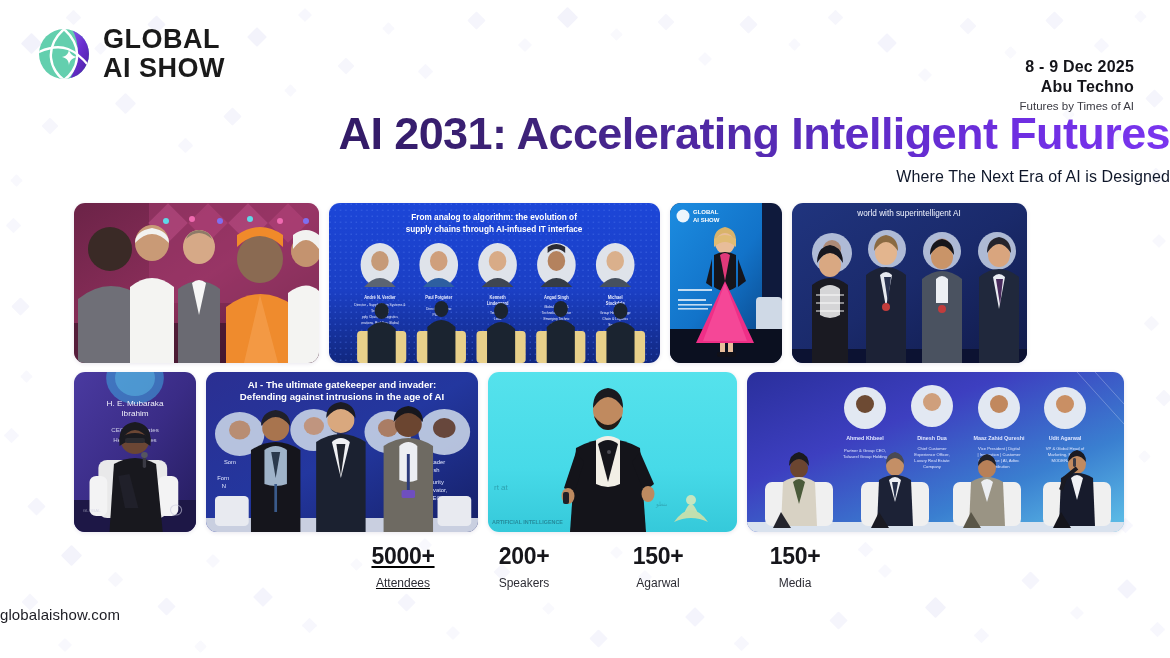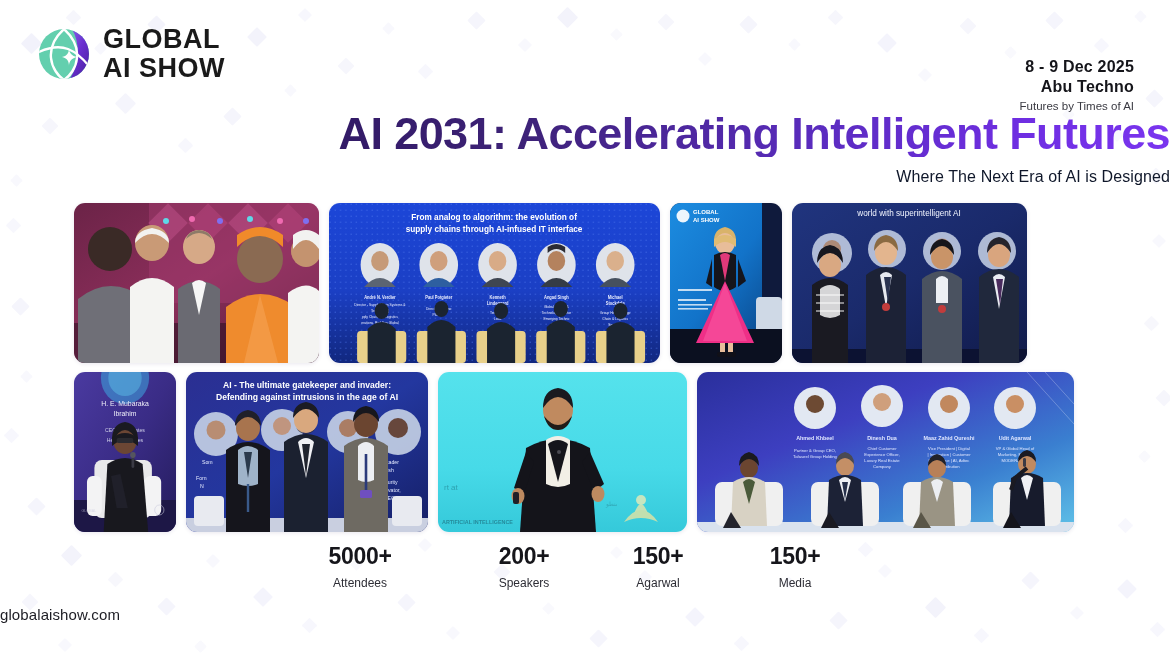--- a/index.html
+++ b/index.html
@@ -542,21 +542,21 @@
             <path d="M187 160 L187 74 Q207 58 227 74 L227 160 Z" fill="#20283c"></path>
             <path d="M201 74 L207 106 L213 74 Q207 68 201 74 Z" fill="#e9ecf2"></path>
             <path d="M204 76 L208 102 L211 76 Z" fill="#4a2c5e"></path>
           </g>
         </svg>
       </div>
     </div>
 
     <div class="gallery-row">
 
-      <div class="photo" style="width:102px;">
+      <div class="photo" style="width:122px;">
         <svg viewBox="0 0 110 160" preserveAspectRatio="none" xmlns="http://www.w3.org/2000/svg">
           <defs>
             <linearGradient id="p5bg" x1="0" y1="0" x2="1" y2="1">
               <stop offset="0%" stop-color="#4a3aa0"></stop>
                 <stop offset="50%" stop-color="#3a2c86"></stop>
                 <stop offset="100%" stop-color="#241c5c"></stop>
             </linearGradient>
           </defs>
           <rect width="110" height="160" fill="url(#p5bg)"></rect>
           <circle cx="55" cy="6" r="26" fill="#3ea7e0" opacity="0.55"></circle>
@@ -579,21 +579,21 @@
           <path d="M40 104 L46 136 L58 136 L50 102 Z" fill="#20202a"></path>
           <rect x="62" y="84" width="3" height="12" rx="1.4" fill="#3a3a44"></rect>
           <circle cx="63.5" cy="83" r="3" fill="#55555f"></circle>
           <g opacity="0.6" fill="#c9c9dd">
             <text x="8" y="140" font-family="Liberation Sans, sans-serif" font-size="4">GLOBAL</text>
             <circle cx="92" cy="138" r="5" fill="none" stroke="#c9c9dd" stroke-width="1"></circle>
           </g>
         </svg>
       </div>
 
-      <div class="photo" style="width:242px;text-decoration:underline;">
+      <div class="photo" style="width:272px;text-decoration:underline;">
         <svg viewBox="0 0 242 160" preserveAspectRatio="none" xmlns="http://www.w3.org/2000/svg">
           <defs>
             <linearGradient id="p6bg" x1="0" y1="0" x2="1" y2="1">
               <stop offset="0%" stop-color="#2b2f92"></stop>
                 <stop offset="50%" stop-color="#23379f"></stop>
                 <stop offset="100%" stop-color="#151f66"></stop>
             </linearGradient>
           </defs>
           <rect width="242" height="160" fill="url(#p6bg)"></rect>
           <text x="121" y="16" text-anchor="middle" fill="#ffffff" font-family="Liberation Sans, sans-serif" font-size="8.6" font-weight="bold">AI - The ultimate gatekeeper and invader:</text>
@@ -769,21 +769,21 @@
             <rect x="326" y="86" width="3" height="9" rx="1.4" fill="#3a3a44"></rect>
             <path d="M314 140 L306 156 L324 156 Z" fill="#15151c"></path>
           </g>
         </svg>
       </div>
     </div>
   </div>
 
   <div class="stats">
 
-    <div class="stat" style="left:360px;">
+    <div class="stat" style="left:403px;text-decoration:underline;">
       <div class="stat-value">5000+</div>
       <div class="stat-label">Attendees</div>
     </div>
 
     <div class="stat" style="left:524px;">
       <div class="stat-value">200+</div>
       <div class="stat-label">Speakers</div>
     </div>
 
     <div class="stat" style="left:658px;">

